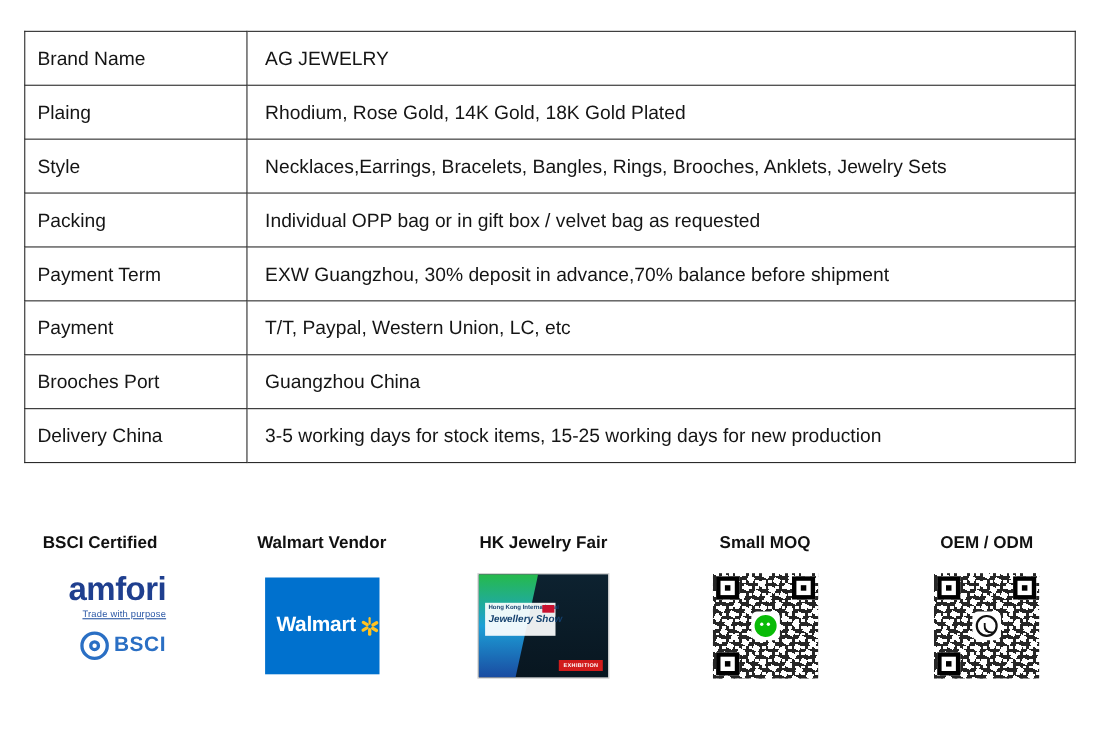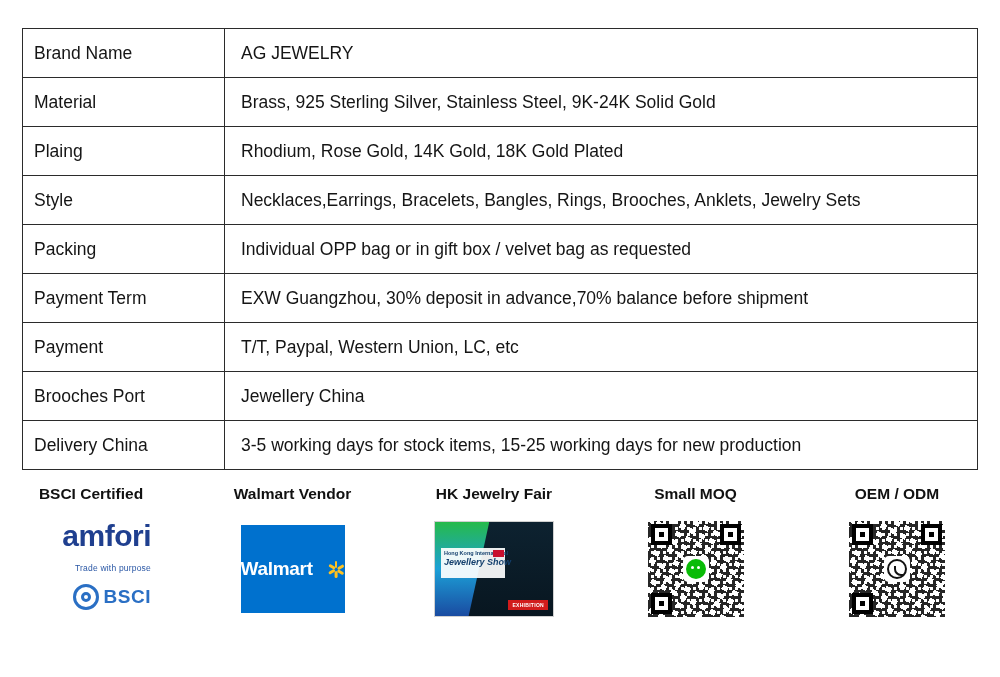--- a/index.html
+++ b/index.html
@@ -96,22 +96,23 @@
   .amfori-word {
     font-size: 30px;
     font-weight: bold;
     color: #1f3f8f;
     letter-spacing: -0.5px;
     line-height: 1;
   }
   .amfori-tag {
     font-size: 8.5px;
     color: #2a57a5;
-    margin-top: 12px;
+    margin-top: 2px;
     letter-spacing: 0.2px;
+    text-decoration: underline;
   }
   .amfori-bsci {
     display: flex;
     align-items: center;
     gap: 5px;
     margin-top: 11px;
   }
   .amfori-swirl {
     width: 26px;
     height: 26px;
@@ -138,21 +139,21 @@
     letter-spacing: 0.5px;
   }
 
   
   .walmart {
     width: 104px;
     height: 88px;
     background: #0071ce;
     display: flex;
     align-items: center;
-    justify-content: space-between;
+    justify-content: flex-end;
     gap: 4px;
   }
   .walmart-word {
     font-size: 19px;
     font-weight: bold;
     color: #ffffff;
     letter-spacing: -0.3px;
   }
   .walmart-spark {
     position: relative;
@@ -359,24 +360,20 @@
 
 <div class="page">
 
   <table class="spec-table">
     <tbody>
       <tr>
         <td class="key">Brand Name</td>
         <td class="val">AG JEWELRY</td>
       </tr>
       <tr>
-        <td class="key">Material</td>
-        <td class="val">Brass, 925 Sterling Silver, Stainless Steel, 9K-24K Solid Gold</td>
-      </tr>
-      <tr>
         <td class="key">Plaing</td>
         <td class="val">Rhodium, Rose Gold, 14K Gold, 18K Gold Plated</td>
       </tr>
       <tr>
         <td class="key">Style</td>
         <td class="val">Necklaces,Earrings, Bracelets, Bangles, Rings, Brooches, Anklets, Jewelry Sets</td>
       </tr>
       <tr>
         <td class="key">Packing</td>
         <td class="val">Individual OPP bag or in gift box / velvet bag as requested</td>
@@ -384,21 +381,21 @@
       <tr>
         <td class="key">Payment Term</td>
         <td class="val">EXW Guangzhou, 30% deposit in advance,70% balance before shipment</td>
       </tr>
       <tr>
         <td class="key">Payment</td>
         <td class="val">T/T, Paypal, Western Union, LC, etc</td>
       </tr>
       <tr>
         <td class="key">Brooches Port</td>
-        <td class="val">Jewellery China</td>
+        <td class="val">Guangzhou China</td>
       </tr>
       <tr>
         <td class="key">Delivery China</td>
         <td class="val">3-5 working days for stock items, 15-25 working days for new production</td>
       </tr>
     </tbody>
   </table>
 
   <div class="badges">
 

